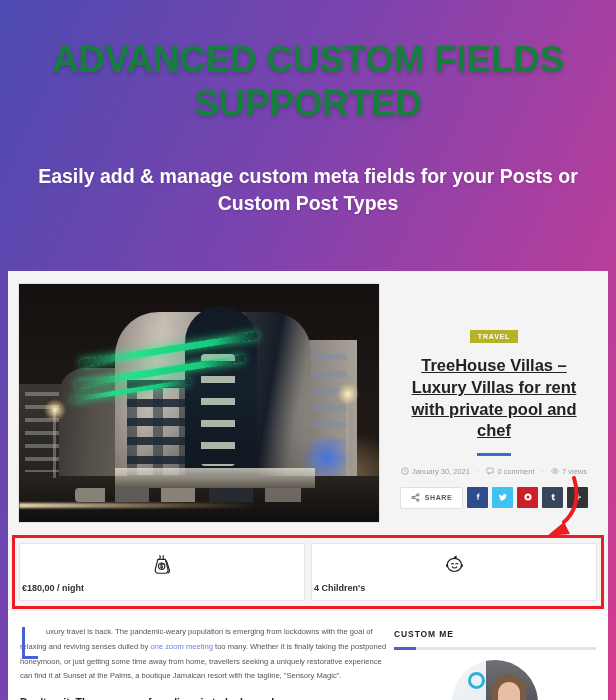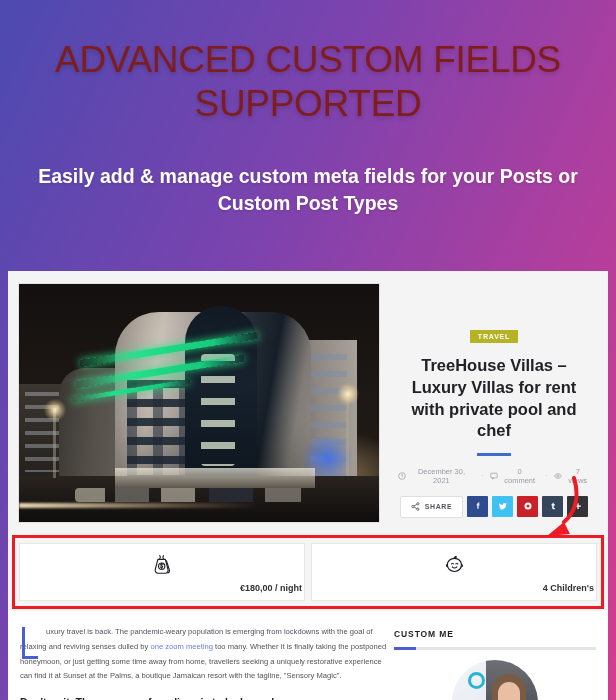--- a/index.html
+++ b/index.html
@@ -12,23 +12,23 @@
     background: linear-gradient(115deg, #4C4AB0 0%, #7B43AE 38%, #A93FA0 68%, #D63C8E 100%);
     position: relative;
   }
 
   
   .hero {
     padding: 38px 18px 0 18px;
     text-align: center;
   }
   .hero-title {
-    color: #7f1d1d;
+    color: #15803d;
     font-size: 37px;
-    font-weight: normal;
+    font-weight: bold;
     line-height: 1.18;
     letter-spacing: -0.3px;
     text-shadow: 0 2px 4px rgba(0,0,0,0.18);
   }
   .hero-sub {
     color: #ffffff;
     font-size: 19.5px;
     font-weight: bold;
     line-height: 1.38;
     margin-top: 38px;
@@ -183,20 +183,21 @@
     font-weight: bold;
     letter-spacing: 0.8px;
     padding: 3px 8px;
   }
   .post-title {
     margin-top: 12px;
     color: #222226;
     font-size: 16.5px;
     font-weight: bold;
     line-height: 1.32;
+    text-decoration: underline;
   }
   .title-rule {
     width: 34px; height: 2.5px;
     background: #3b6ecb;
     margin: 11px auto 0 auto;
   }
   .post-meta {
     margin-top: 11px;
     display: flex;
     align-items: center;
@@ -249,21 +250,21 @@
   }
   .fields-row {
     display: flex;
     gap: 6px;
   }
   .field-card {
     flex: 1;
     background: #ffffff;
     border: 1px solid #e6e6e9;
     padding: 8px 2px 7px 2px;
-    text-align: right;
+    text-align: left;
   }
   .field-icon {
     height: 26px;
     display: flex; align-items: center; justify-content: center;
   }
   .field-icon svg { width: 24px; height: 24px; }
   .field-label {
     margin-top: 5px;
     color: #2f2f36;
     font-size: 9px;
@@ -390,21 +391,21 @@
       <div class="title-rule"></div>
 
       <div class="post-meta">
         <span class="mi">
           <span>
             <svg viewBox="0 0 16 16" fill="none" stroke="#9a9aa2" stroke-width="1.4">
               <circle cx="8" cy="8" r="6.6"></circle>
                 <path d="M8 4.4V8l2.6 1.6"></path>
             </svg>
           </span>
-          <span>December 30, 2021</span>
+          <span>January 30, 2021</span>
         </span>
         <span class="dot-sep">·</span>
         <span class="mi">
           <span>
             <svg viewBox="0 0 16 16" fill="none" stroke="#9a9aa2" stroke-width="1.4">
               <rect x="1.6" y="2.4" width="12.8" height="9.4" rx="1.4"></rect>
                 <path d="M5 11.8v2.4l2.8-2.4"></path>
             </svg>
           </span>
           <span>0 comment</span>

